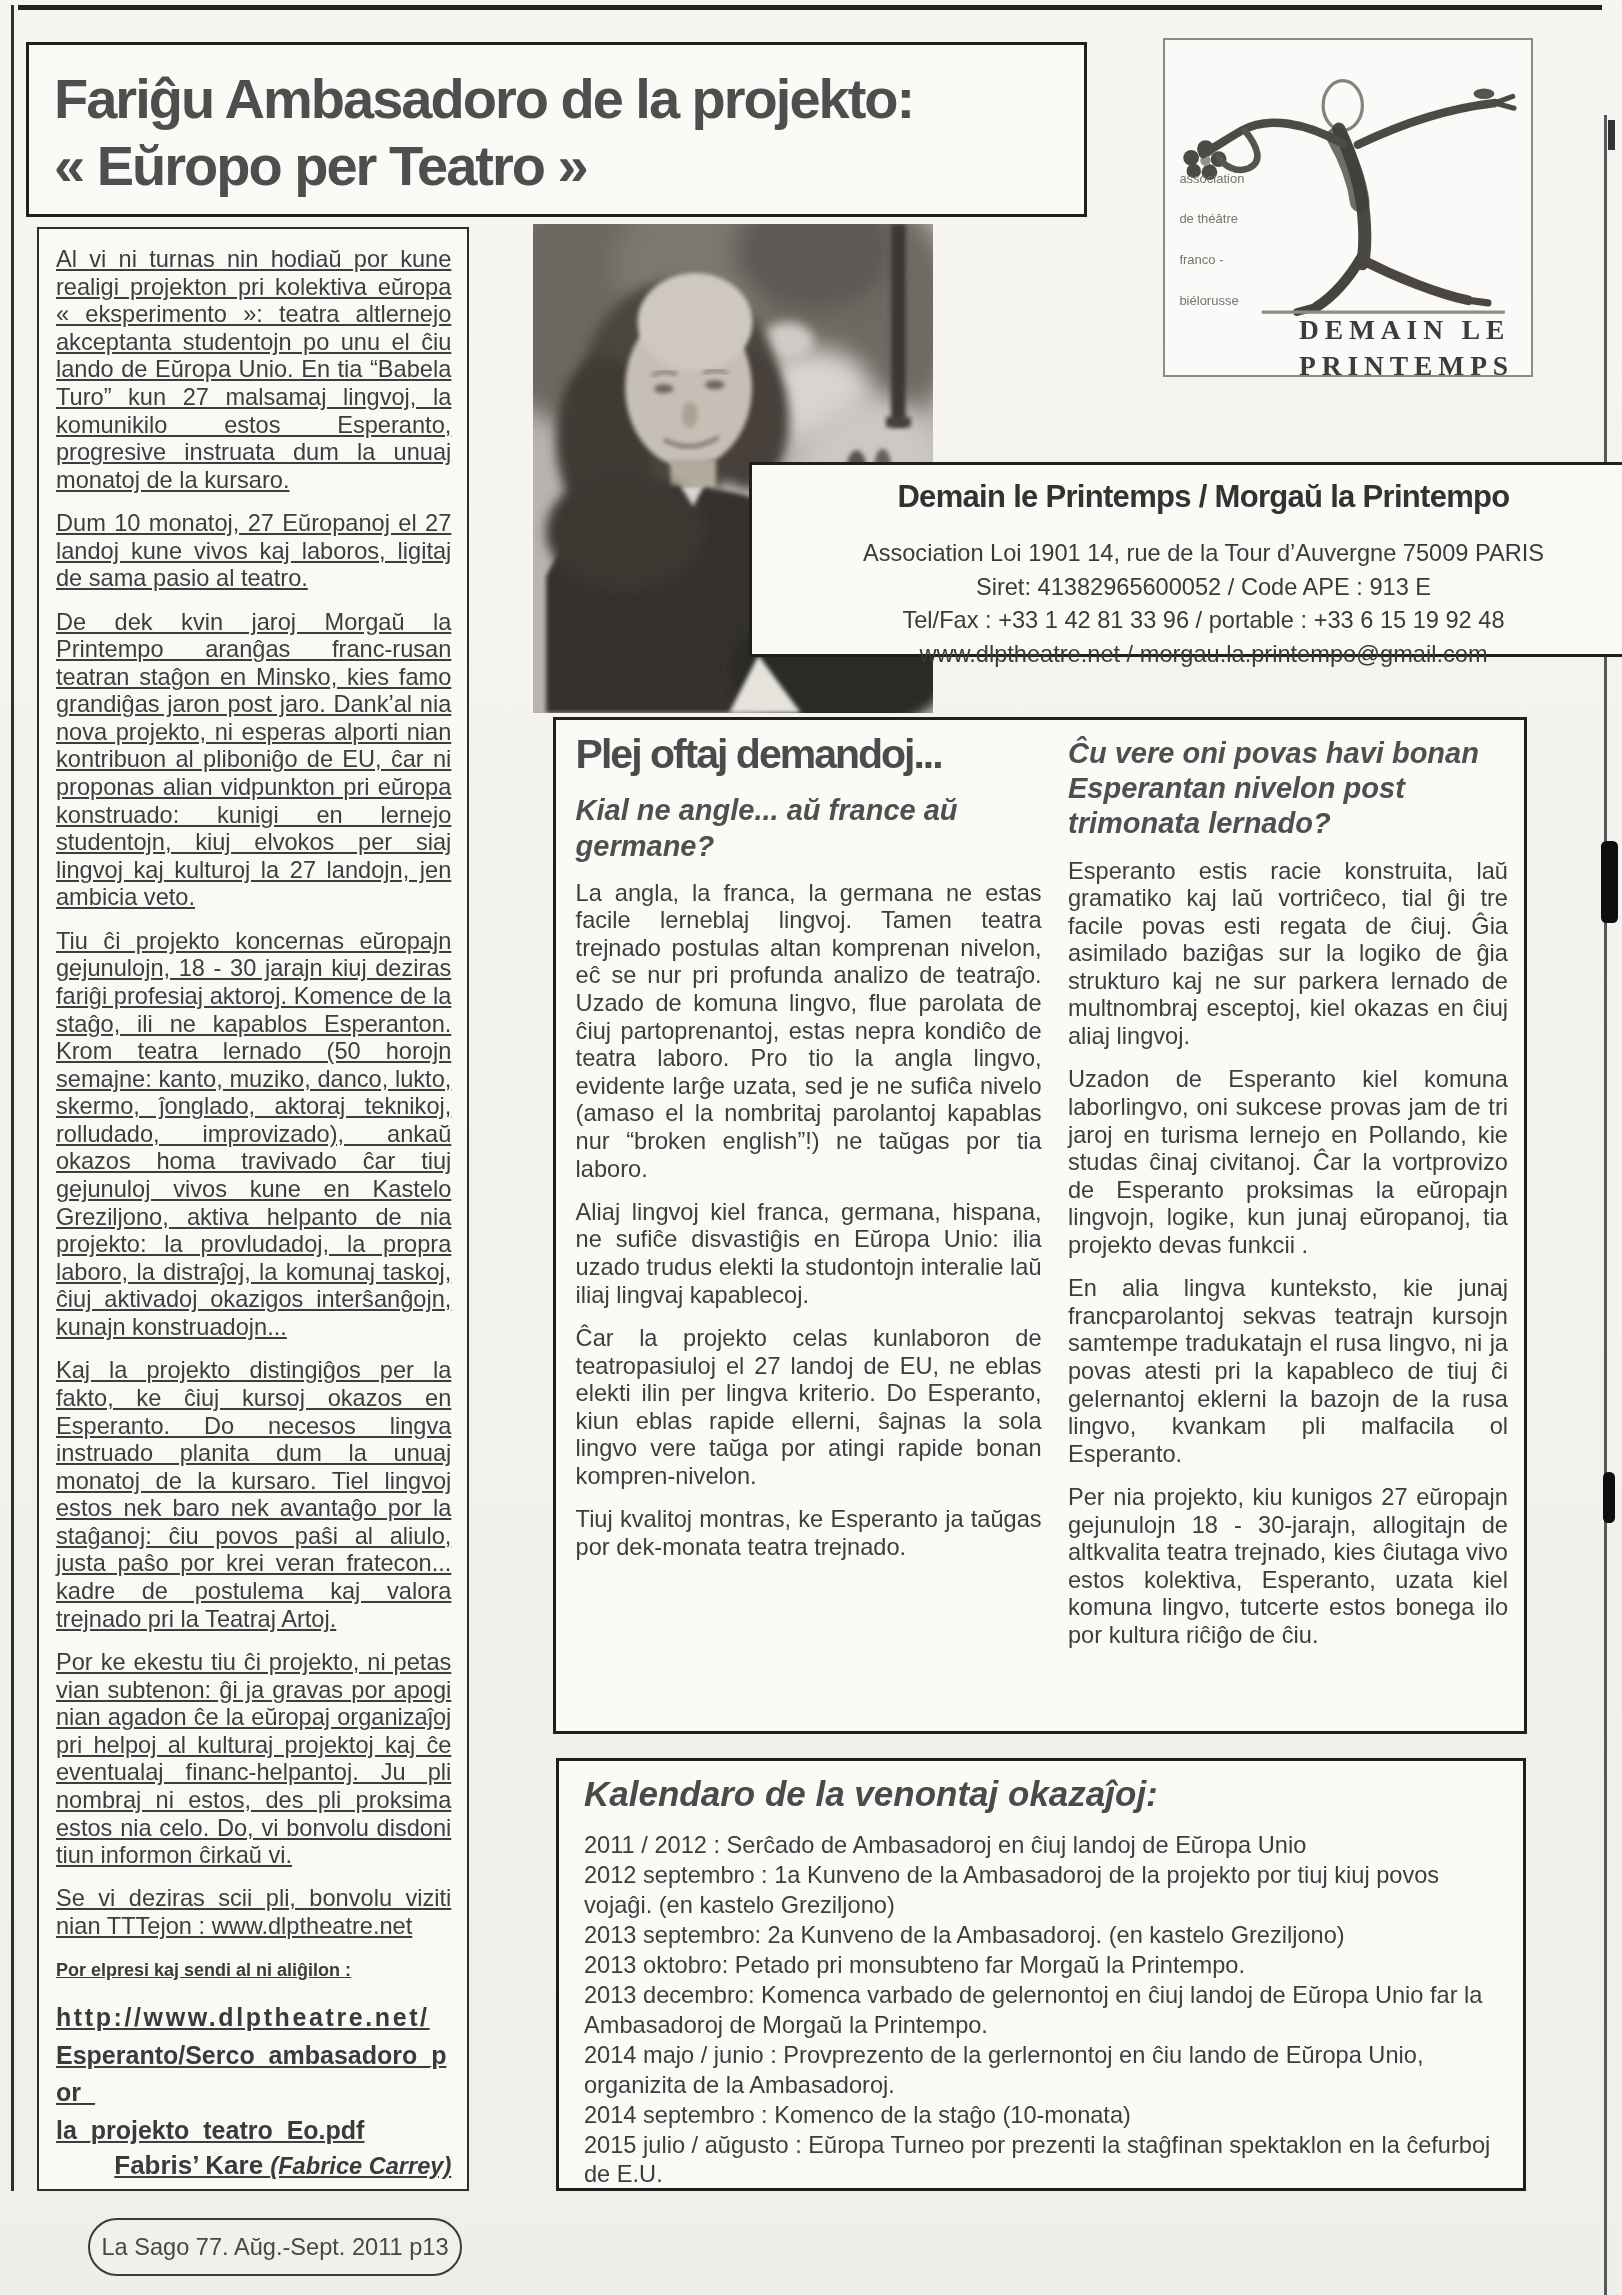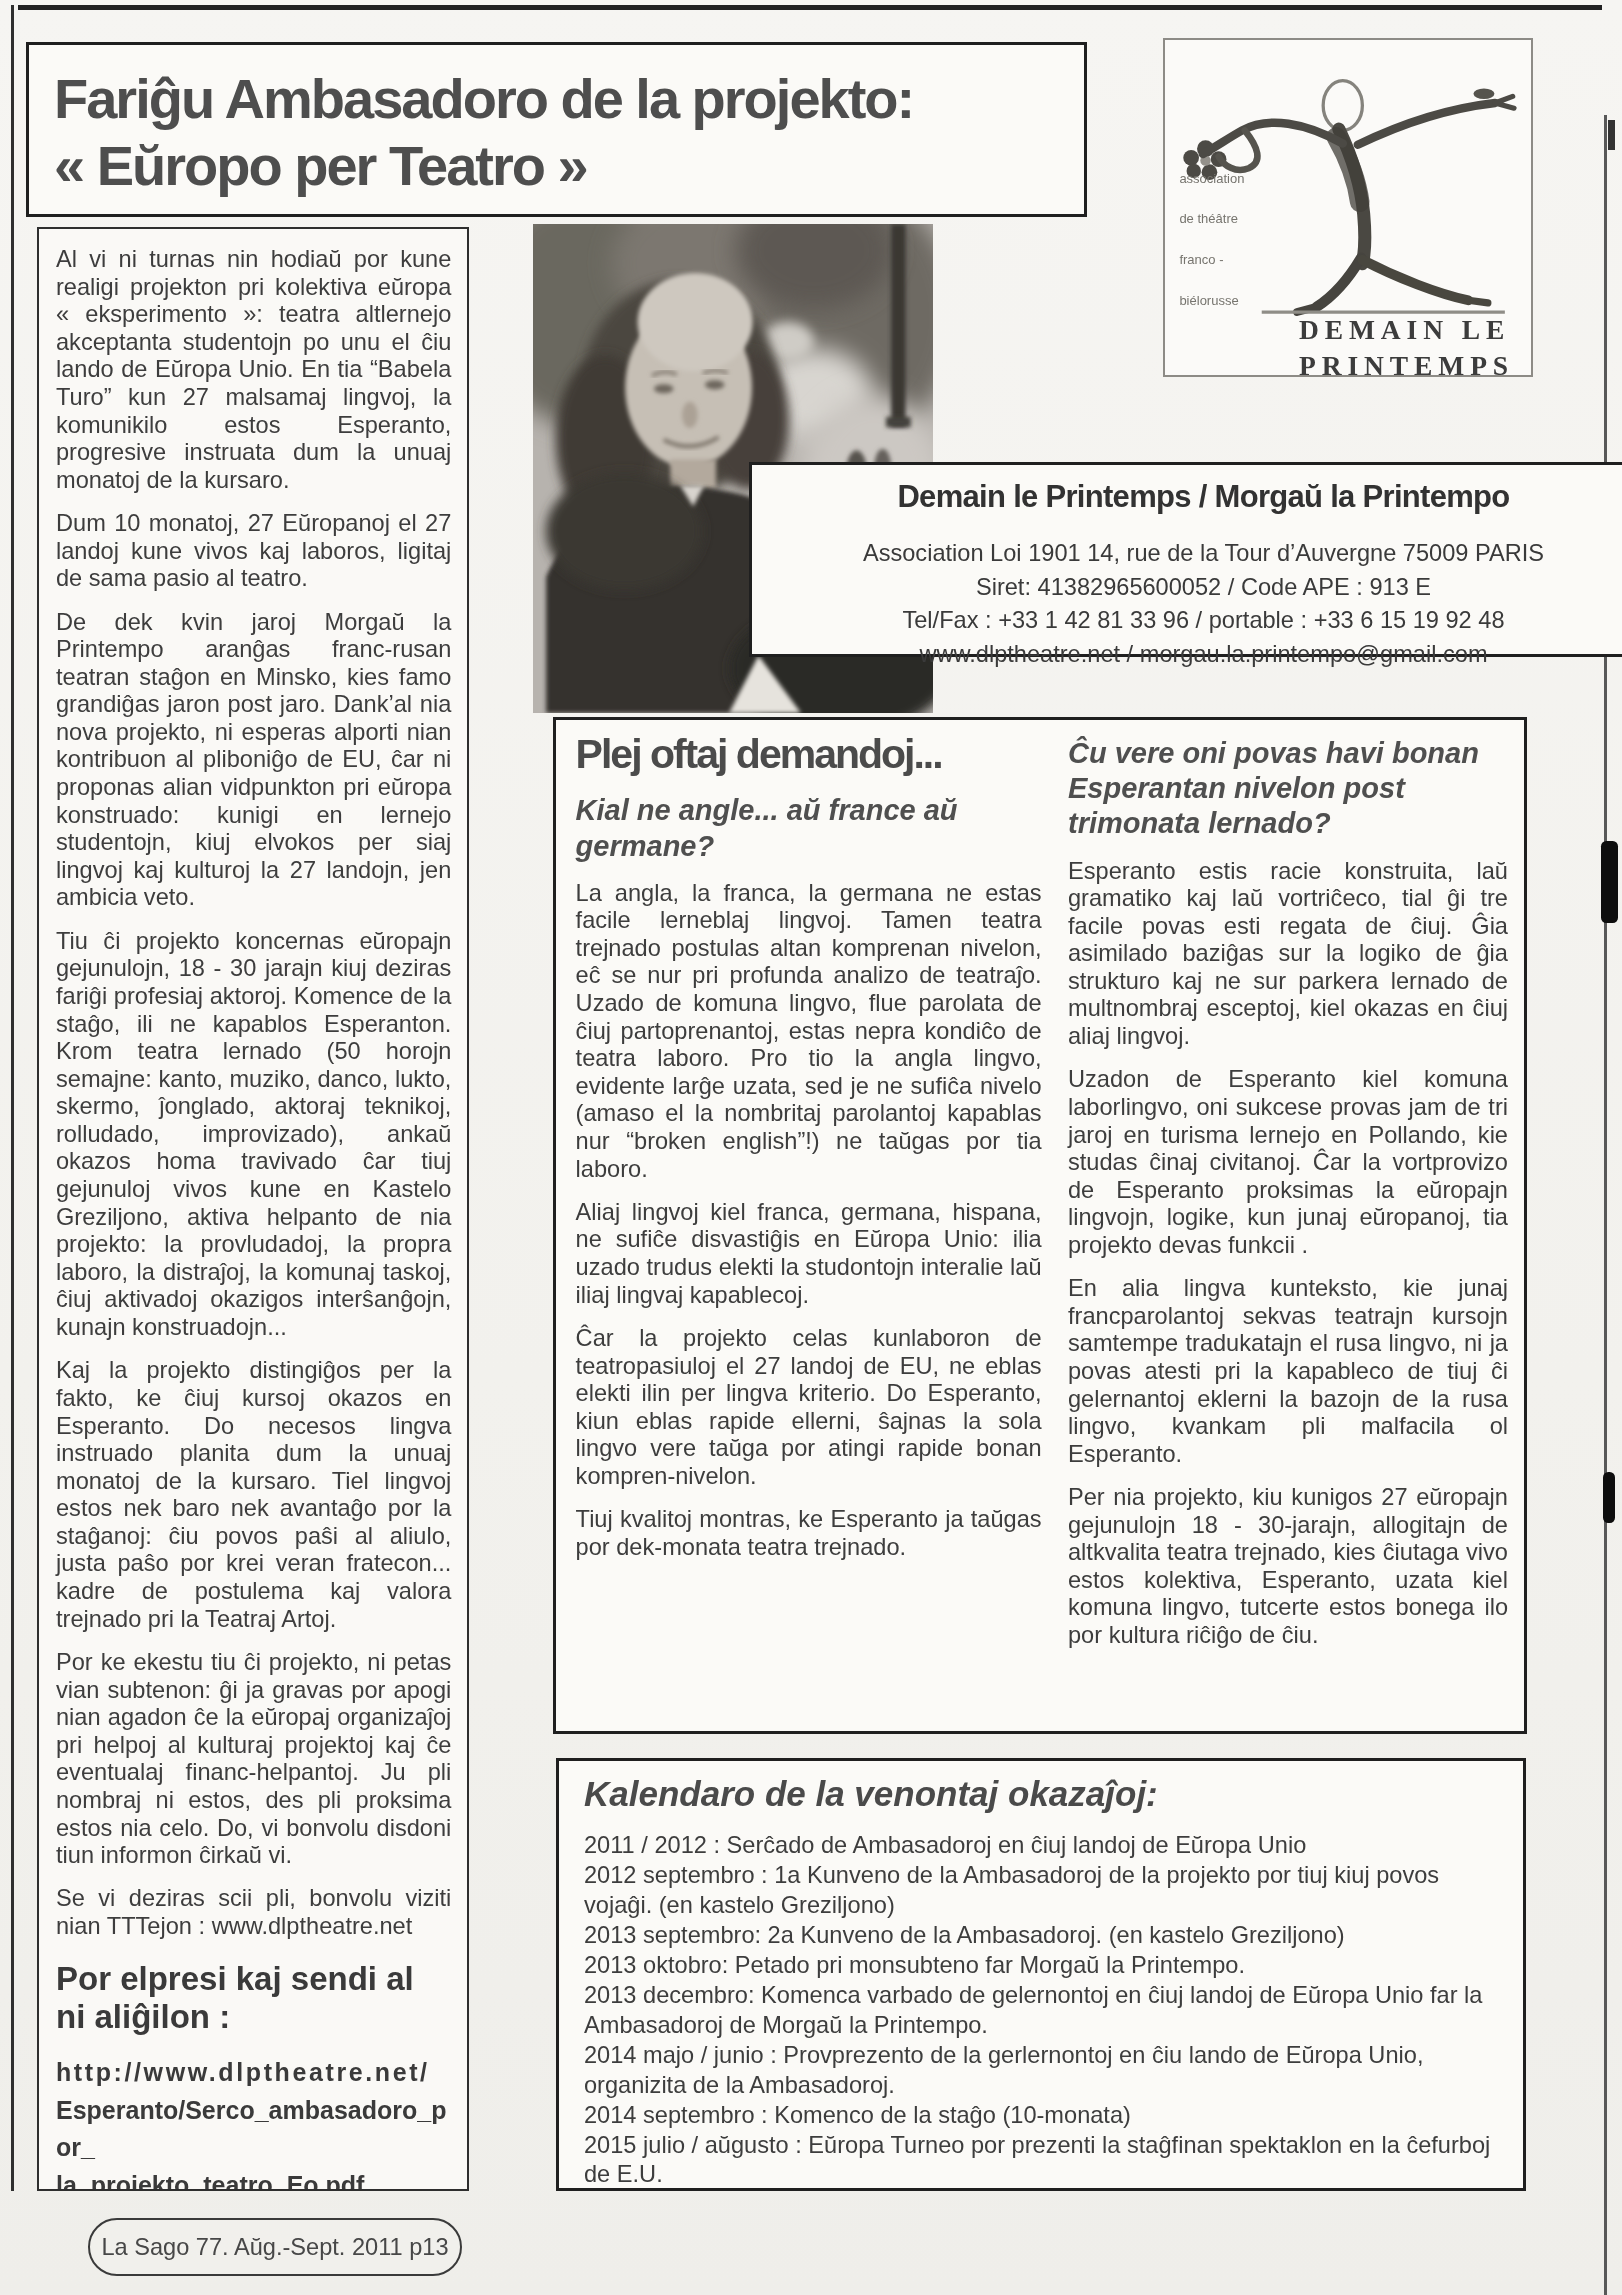--- a/index.html
+++ b/index.html
@@ -25,23 +25,23 @@
 
   
   .photo{position:absolute;left:533px;top:224px;width:400px;height:489px;overflow:hidden;background:#b7b3ae;}
 
   
   .contact-box{left:749px;top:462px;width:909px;height:195px;z-index:5;text-align:center;padding-top:14.4px;}
   .contact-title{font-size:31px;font-weight:bold;color:#323232;letter-spacing:-0.7px;}
   .contact-lines{margin-top:22px;font-size:23.6px;color:#3a3a3a;line-height:1.42;}
 
   
-  .article-box{left:37px;top:227px;width:432px;height:1964px;border-width:2.6px;border-color:#2e2e2e;padding:17px 15.7px 13px 17px;overflow:hidden;background:#faf9f6;}
+  .article-box{left:37px;top:227px;width:432px;height:1964px;border-width:2.6px;border-color:#2e2e2e;padding:17px 15.7px 13px 17px;overflow:hidden;background:#faf9f6;text-decoration:underline;}
   .article-box p.ap{margin:0 0 15.7px 0;font-size:23.6px;line-height:1.17;text-align:justify;color:#3d3d3d;}
-  .cta-head{font-size:33px;font-weight:bold;color:#3a3a3a;margin:19.6px 0 18.3px 0;}
+  .cta-head{font-size:18px;font-weight:bold;color:#3a3a3a;margin:19.6px 0 18.3px 0;}
   .url-line{font-size:25px;font-weight:bold;color:#3a3a3a;line-height:1.5;word-break:break-all;}
   .url-line.first{letter-spacing:2.6px;}
   .sig{text-align:right;font-weight:bold;color:#3a3a3a;font-size:26px;line-height:1.3;}
   .sig .note{font-style:italic;font-size:23.6px;font-weight:bold;}
 
   
   .faq-box{left:553px;top:717px;width:974px;height:1017px;overflow:hidden;}
   .faq-col-left{position:absolute;left:19.6px;top:10.5px;width:466px;}
   .faq-col-right{position:absolute;left:512px;top:15.7px;width:440px;}
   .faq-title{font-size:41px;font-weight:bold;letter-spacing:-2px;color:#4b4b4b;margin:0 0 15.7px 0;}

